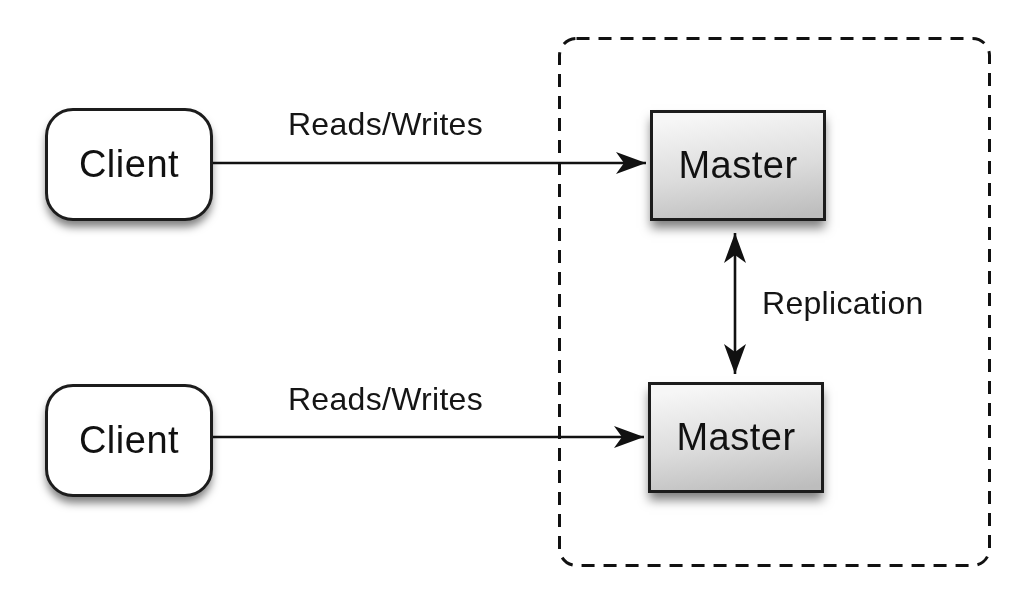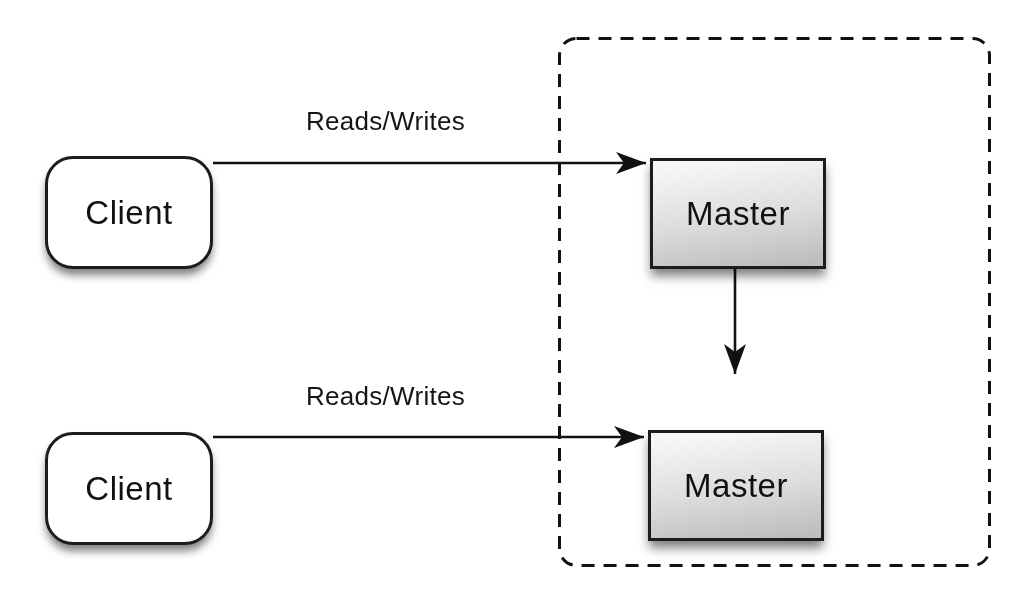--- a/index.html
+++ b/index.html
@@ -20,25 +20,24 @@
     left: 0;
     top: 0;
     z-index: 1;
   }
   .node {
     position: absolute;
     box-sizing: border-box;
     display: flex;
     align-items: center;
     justify-content: center;
-    font-size: 33px;
+    font-size: 38px;
     color: #111111;
     z-index: 2;
     letter-spacing: 0.5px;
-    margin-top: 48px;
   }
   .client {
     width: 168px;
     height: 113px;
     background: #ffffff;
     border: 3.5px solid #1c1c1c;
     border-radius: 28px;
     box-shadow: 0 7px 9px -1px rgba(0,0,0,0.50);
   }
   .client-top { left: 45px; top: 108px; }
@@ -47,21 +46,21 @@
     width: 176px;
     height: 111px;
     background: linear-gradient(172deg, #f6f6f6 8%, #dcdcdc 55%, #bdbdbd 96%);
     border: 3.5px solid #1c1c1c;
     box-shadow: 0 8px 10px -1px rgba(0,0,0,0.50);
   }
   .master-top { left: 650px; top: 110px; }
   .master-bottom { left: 648px; top: 382px; }
   .edge-label {
     position: absolute;
-    font-size: 26px;
+    font-size: 32px;
     color: #151515;
     z-index: 2;
     white-space: nowrap;
     letter-spacing: 0.3px;
   }
   .rw-top { left: 263px; top: 106px; width: 245px; text-align: center; }
   .rw-bottom { left: 263px; top: 381px; width: 245px; text-align: center; }
   .repl-label { left: 762px; top: 285px; }
 </style>
 </head>
@@ -98,14 +97,15 @@
   </div>
 
   <div class="node master master-bottom">
     <span>Master</span>
   </div>
 
   <div class="edge-label rw-top">Reads/Writes</div>
 
   <div class="edge-label rw-bottom">Reads/Writes</div>
 
+  <div class="edge-label repl-label">Replication</div>
 
 </div>
 
 </body></html>

